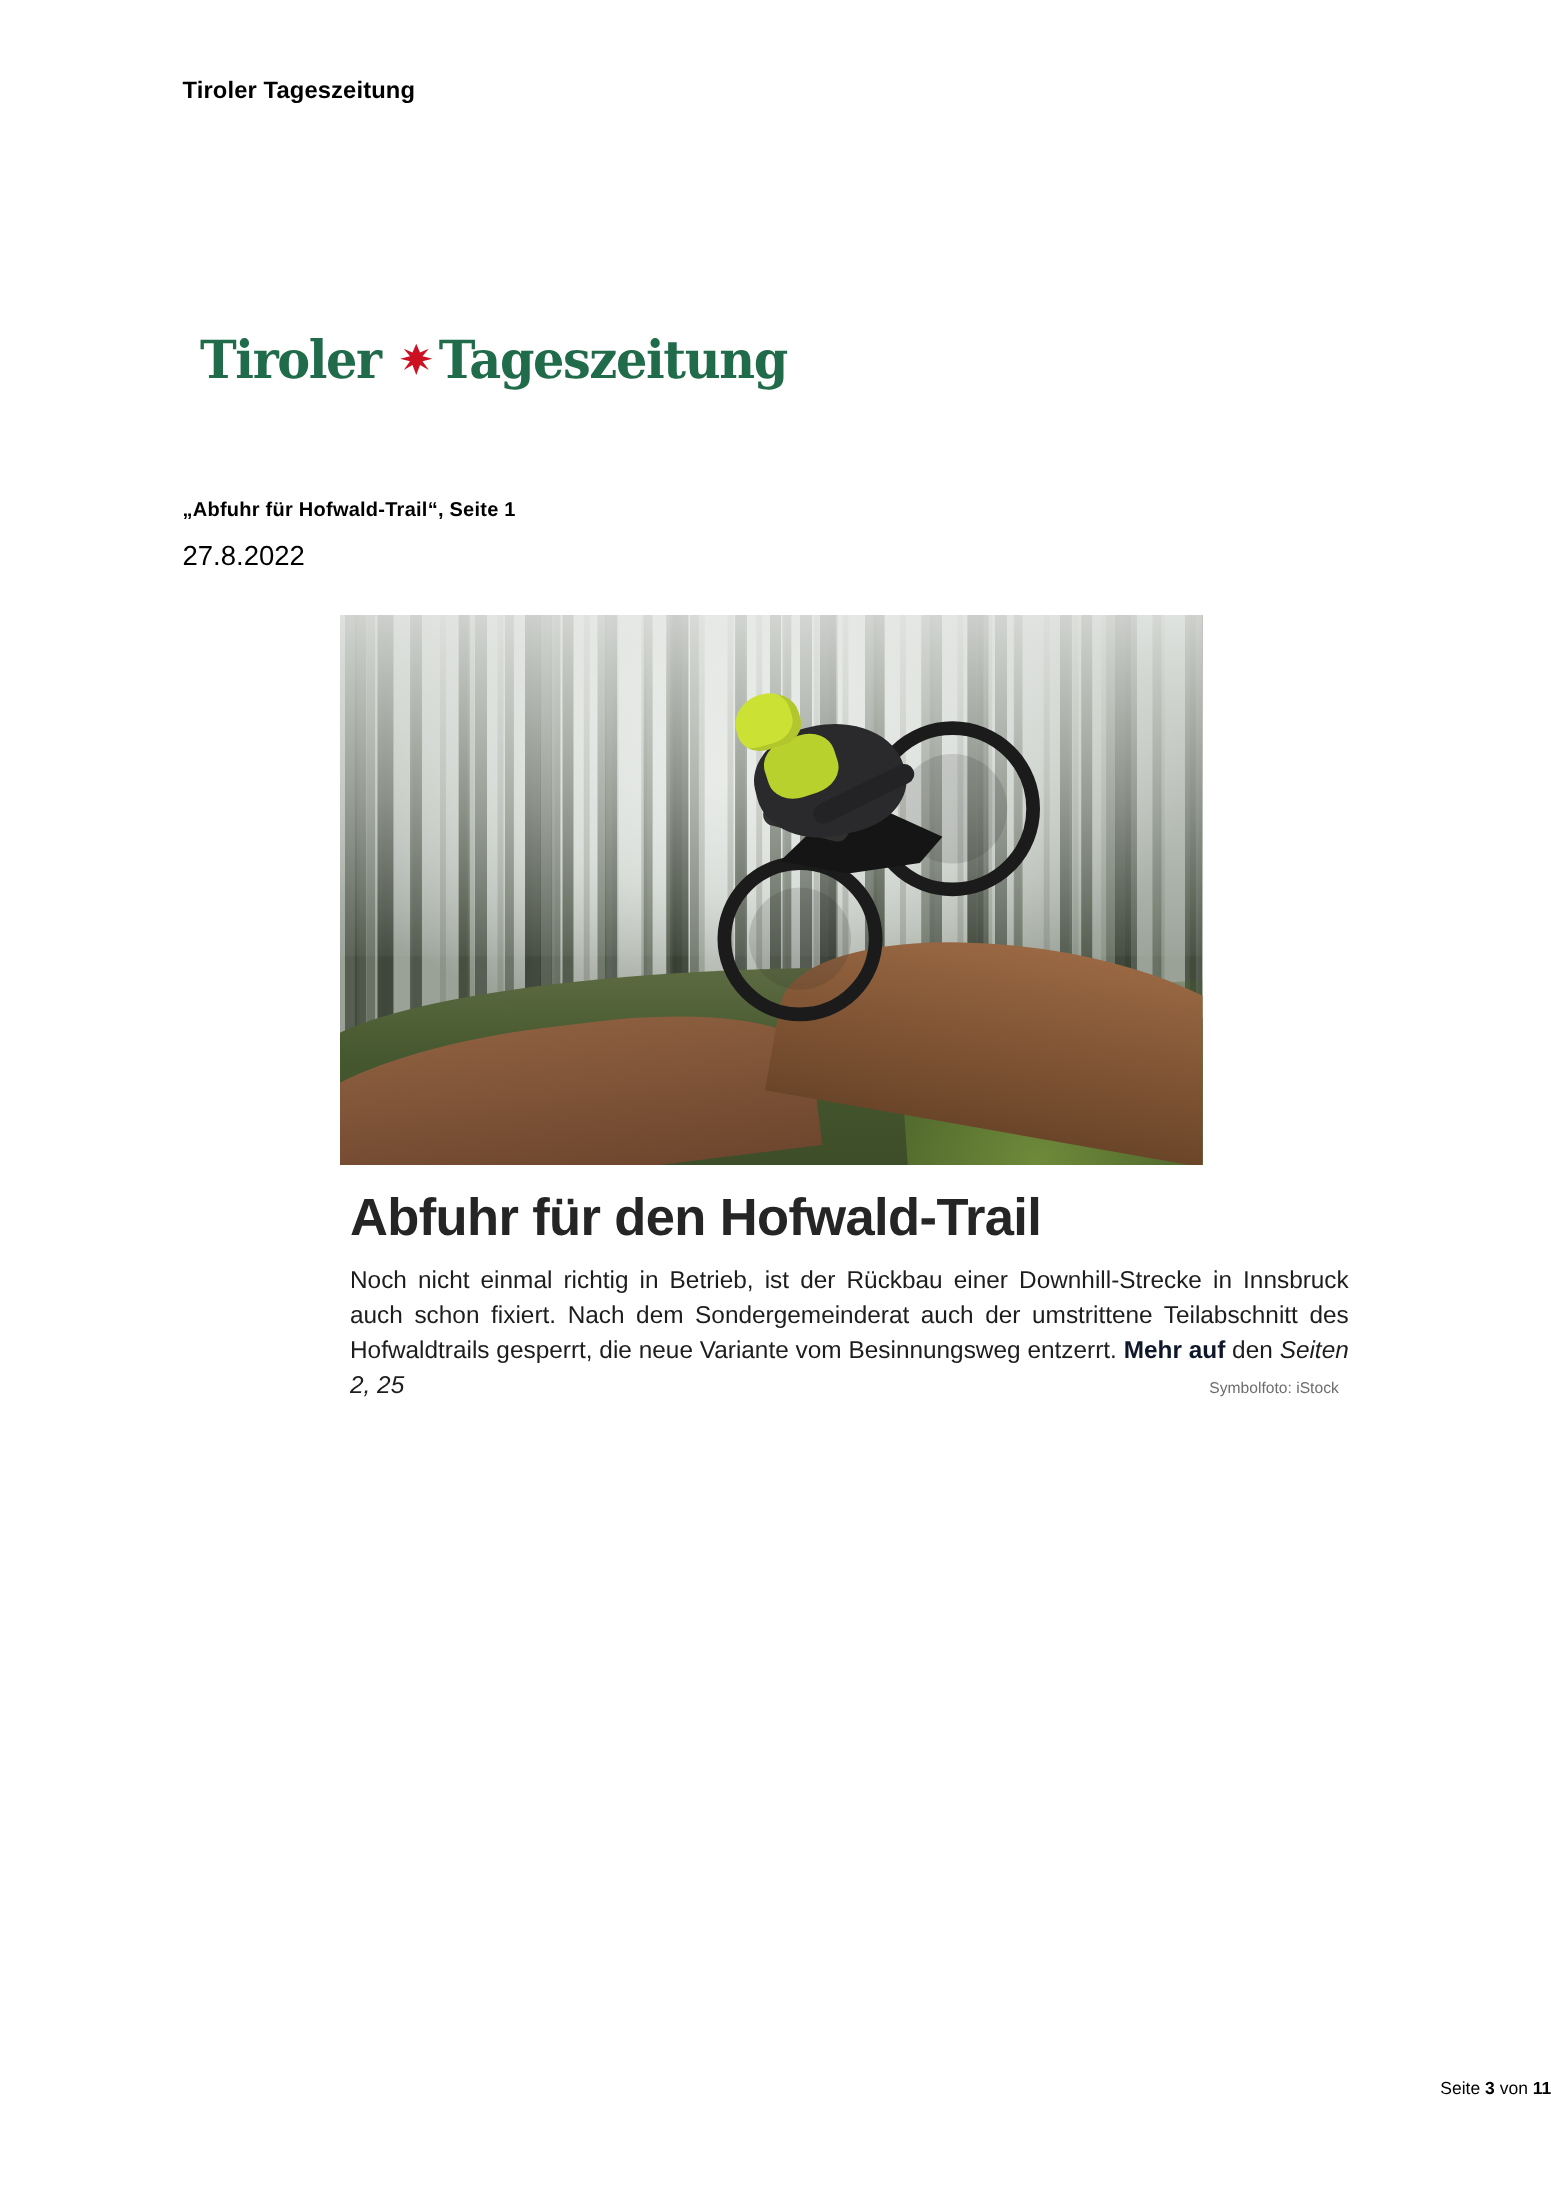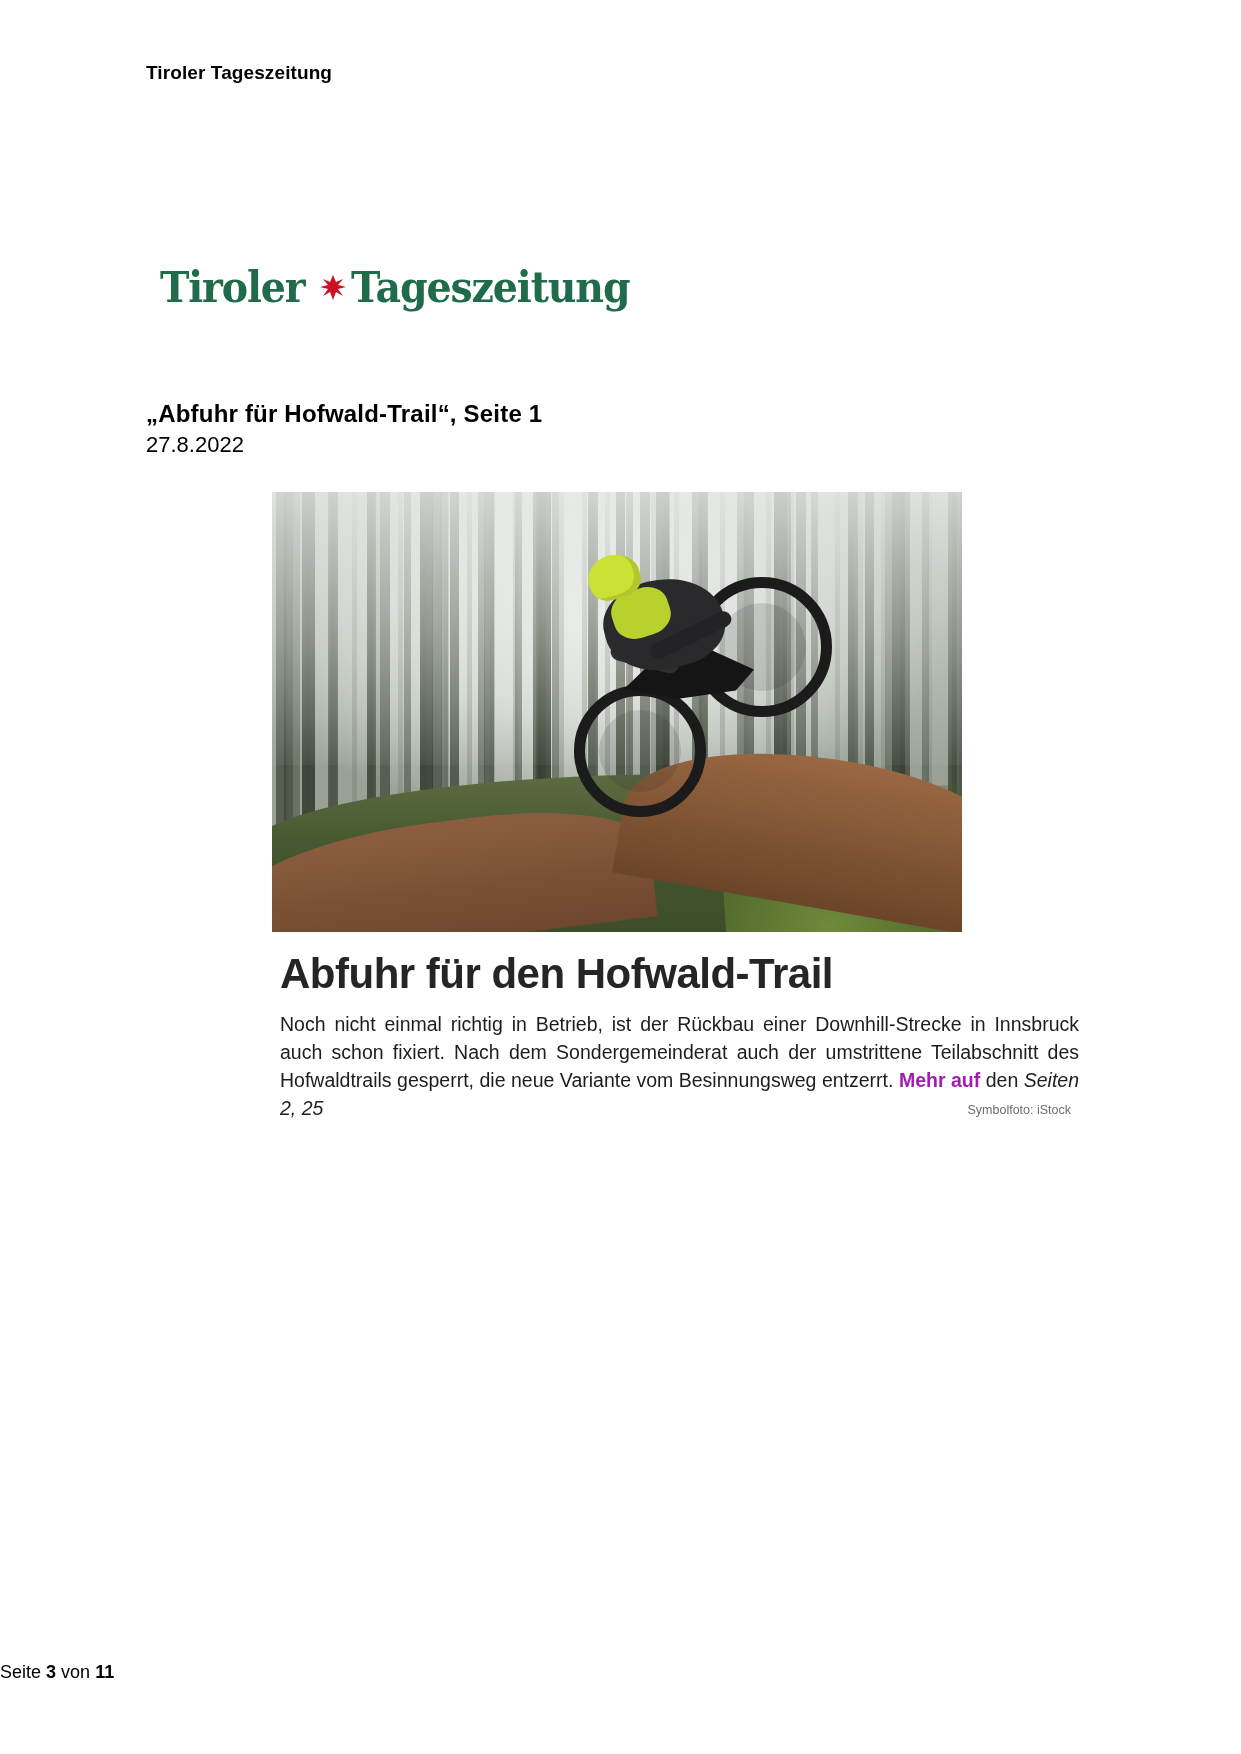--- a/index.html
+++ b/index.html
@@ -60,21 +60,21 @@
     height: 34px;
     margin: 0 1px 0 2px;
     flex: 0 0 auto;
   }
 
   
   .art-title {
     position: absolute;
     left: 146px;
     top: 400px;
-    font-size: 24px;
+    font-size: 16px;
     font-weight: bold;
     letter-spacing: 0.2px;
   }
   .art-date {
     position: absolute;
     left: 146px;
     top: 432px;
     font-size: 22px;
   }
 
@@ -232,38 +232,38 @@
   }
   .clip-body {
     font-family: "Liberation Sans", sans-serif;
     font-size: 19.5px;
     line-height: 28px;
     color: #1d1d1d;
     text-align: justify;
     margin: 0 8px 0 8px;
     position: relative;
   }
-  .clip-body .accent { color: #a21caf; font-weight: bold; }
+  .clip-body .accent { color: #0f172a; font-weight: bold; }
   .clip-body .ital { font-style: italic; }
   .credit {
     position: absolute;
     right: 8px;
     bottom: -2px;
     font-size: 12.5px;
     color: #6d6d6d;
     margin-top: 24px;
   }
 
   
   .footer {
     position: absolute;
     left: 0; right: 0;
     top: 1662px;
-    text-align: left;
-    font-size: 18px;
+    text-align: right;
+    font-size: 14px;
   }
   .footer b { font-weight: bold; }
 </style>
 </head>
 <body>
 
 <div class="page">
 
   <div class="header">Tiroler Tageszeitung</div>
 

